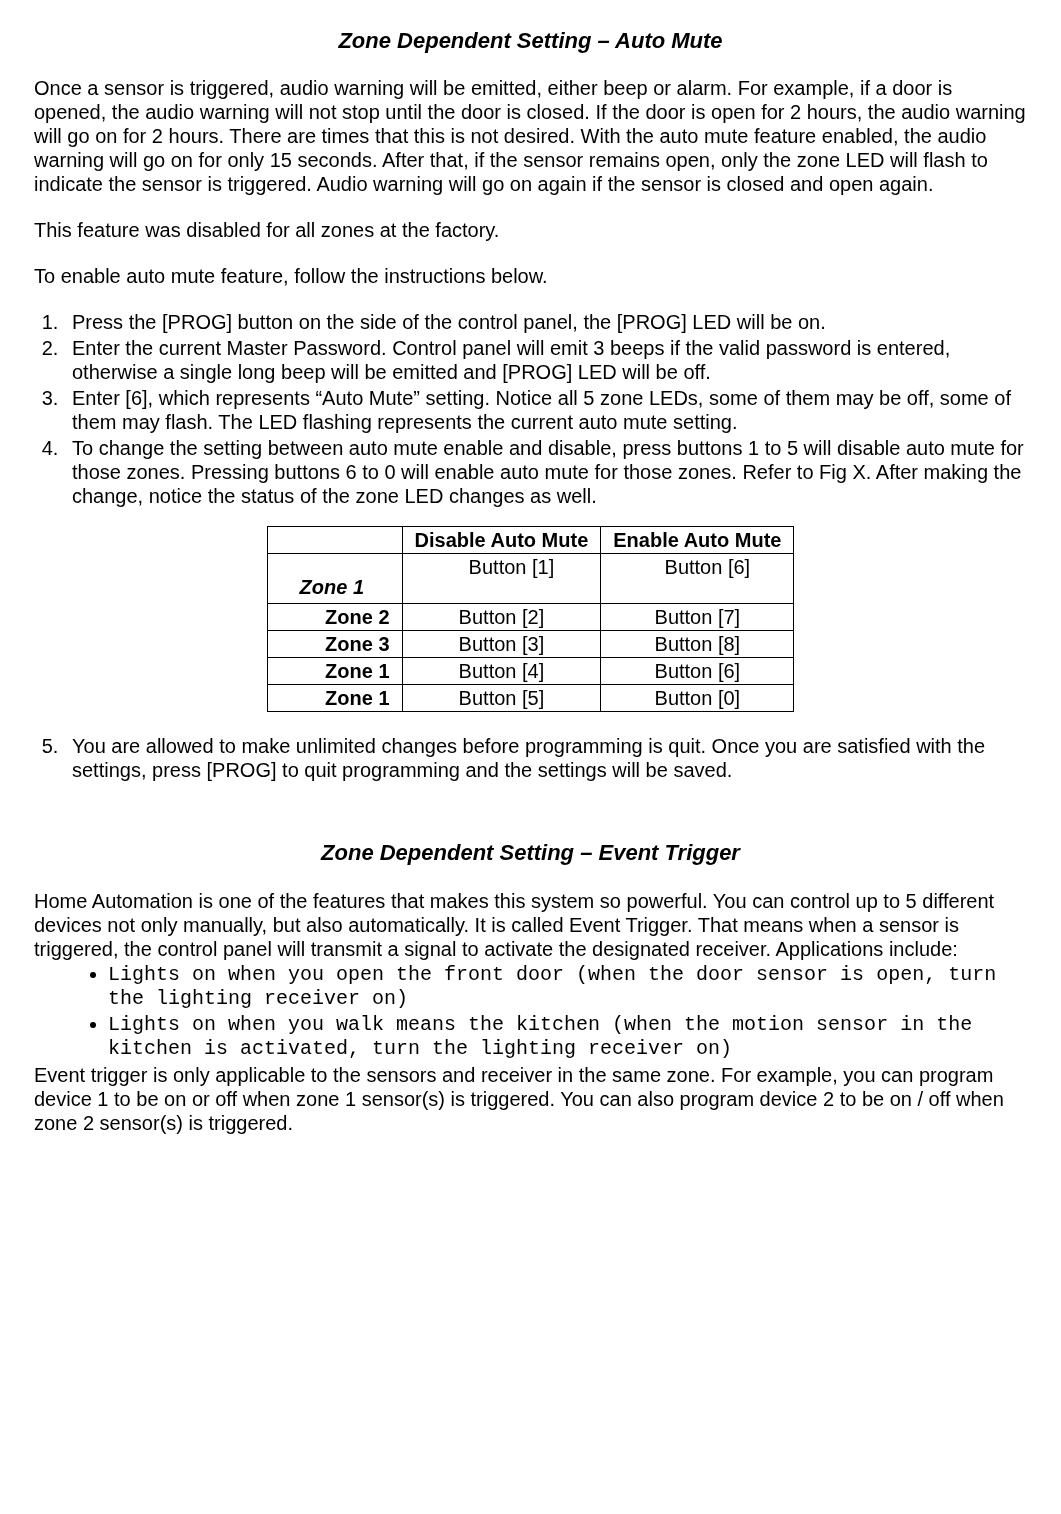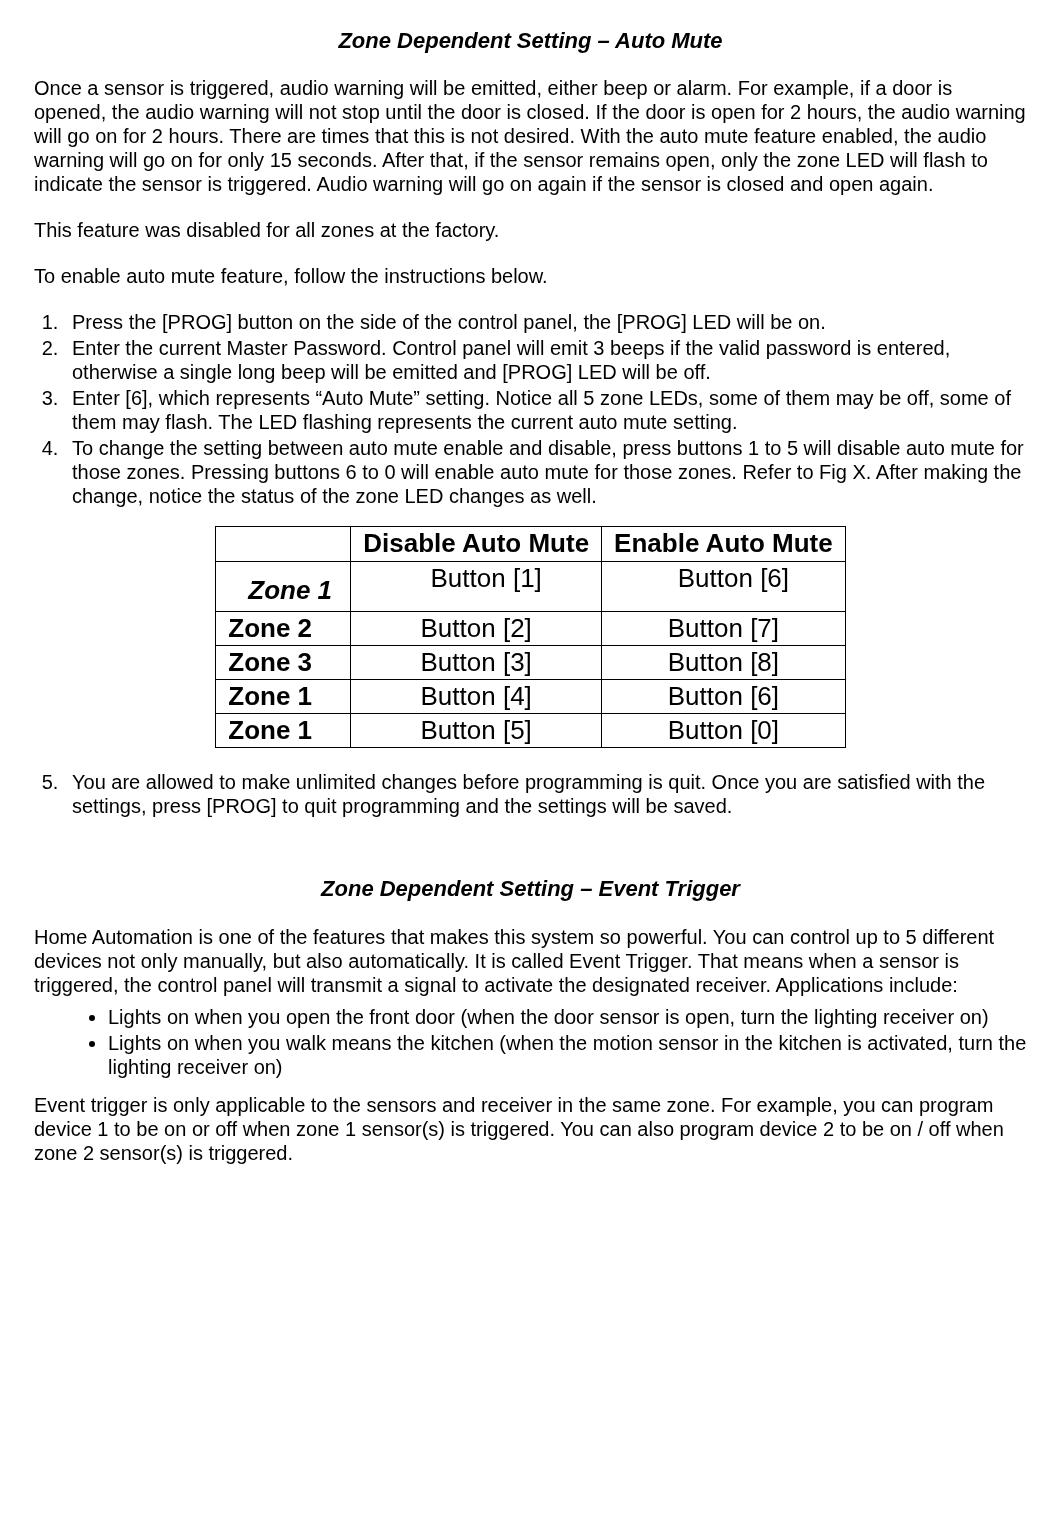--- a/index.html
+++ b/index.html
@@ -36,32 +36,32 @@
     margin: 2px 0 2px 0;
   }
   ul.bullets li { margin-bottom: 2px; }
   table.zone {
     border-collapse: collapse;
     margin: 12px auto 22px auto;
   }
   table.zone th, table.zone td {
     border: 1px solid #000;
     padding: 1px 12px;
-    font-size: 26px;
+    font-size: 20px;
     text-align: center;
   }
   table.zone th { font-weight: bold; }
   table.zone td.rowhead {
     font-weight: bold;
     font-style: italic;
     text-align: left;
     width: 90px;
     margin-left: 29px;
   }
-  table.zone td.rowhead.plain { font-style: normal; font-weight: bold; }
+  table.zone td.rowhead.plain { font-style: normal; font-weight: bold; text-align: right; }
   table.zone td.rowhead.first { height: 44px; vertical-align: bottom; padding-bottom:4px;}
   table.zone tr.first td { vertical-align: top; padding-left: 32px; }
   .spacer { height: 40px; }
 </style>
 </head>
 <body>
 
 <div class="heading">Zone Dependent Setting – Auto Mute</div>
 
 <p>Once a sensor is triggered, audio warning will be emitted, either beep or alarm.  For example, if a door is opened, the audio warning will not stop until the door is closed.  If the door is open for 2 hours, the audio warning will go on for 2 hours.  There are times that this is not desired.  With the auto mute feature enabled, the audio warning will go on for only 15 seconds.  After that, if the sensor remains open, only the zone LED will flash to indicate the sensor is triggered.  Audio warning will go on again if the sensor is closed and open again.</p>
@@ -113,18 +113,18 @@
   </table>
 
 <ol class="numbered" start="5">
   <li>You are allowed to make unlimited changes before programming is quit.  Once you are satisfied with the settings, press [PROG] to quit programming and the settings will be saved.</li>
 </ol>
 
 <div class="spacer"></div>
 
 <div class="heading">Zone Dependent Setting – Event Trigger</div>
 
-<p style="margin-bottom:8px;">Home Automation is one of the features that makes this system so powerful.  You can control up to 5 different devices not only manually, but also automatically.  It is called Event Trigger.  That means when a sensor is triggered, the control panel will transmit a signal to activate the designated receiver.  Applications include:</p>
-<ul class="bullets" style="padding-left:74px;">
+<p style="margin-bottom:2px;">Home Automation is one of the features that makes this system so powerful.  You can control up to 5 different devices not only manually, but also automatically.  It is called Event Trigger.  That means when a sensor is triggered, the control panel will transmit a signal to activate the designated receiver.  Applications include:</p>
+<ul class="bullets" style="padding-left:74px;font-family:Liberation Mono, monospace;">
   <li>Lights on when you open the front door (when the door sensor is open, turn the lighting receiver on)</li>
   <li>Lights on when you walk means the kitchen (when the motion sensor in the kitchen is activated, turn the lighting receiver on)</li>
 </ul>
-<p style="margin-top:14px;">Event trigger is only applicable to the sensors and receiver in the same zone.  For example, you can program device 1 to be on or off when zone 1 sensor(s) is triggered.  You can also program device 2 to be on / off when zone 2 sensor(s) is triggered.</p>
+<p style="margin-top:2px;">Event trigger is only applicable to the sensors and receiver in the same zone.  For example, you can program device 1 to be on or off when zone 1 sensor(s) is triggered.  You can also program device 2 to be on / off when zone 2 sensor(s) is triggered.</p>
 
 </body></html>

